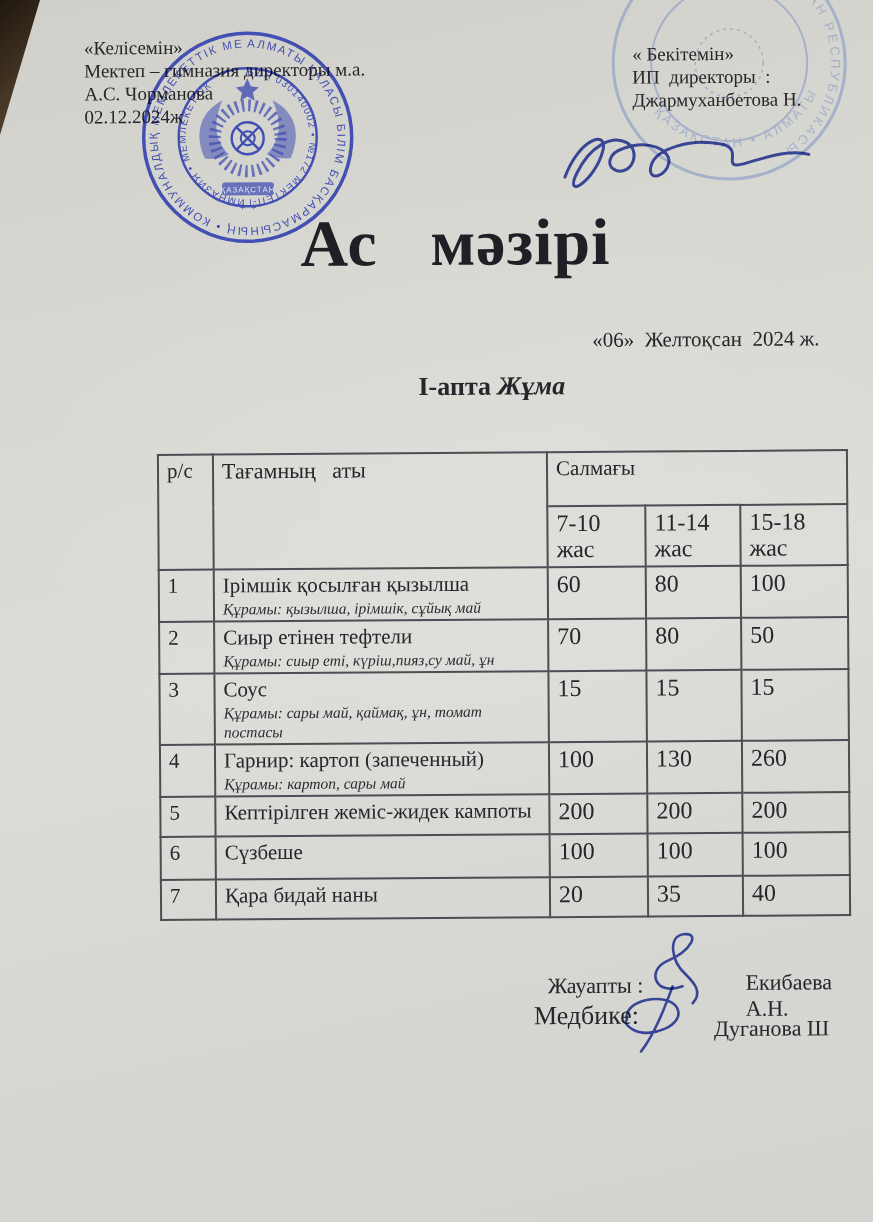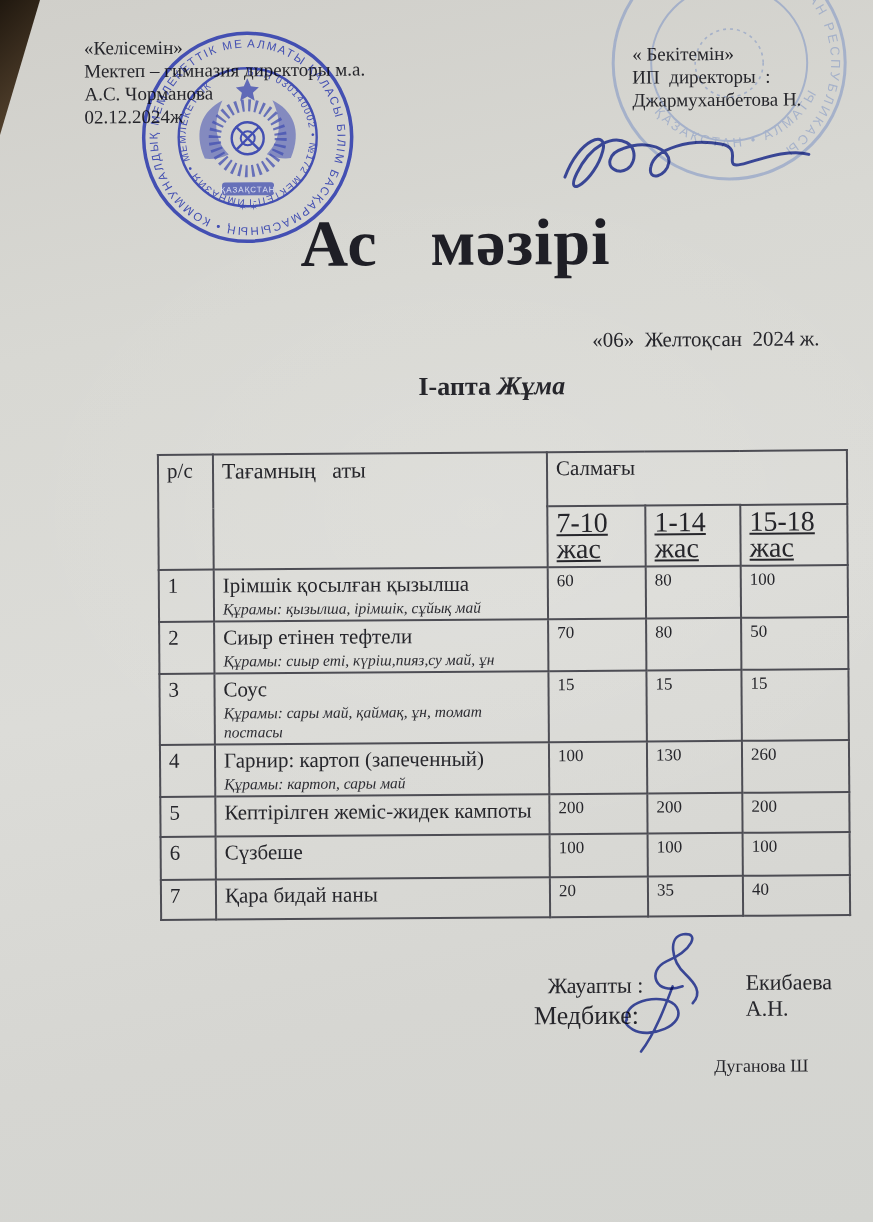--- a/index.html
+++ b/index.html
@@ -29,38 +29,38 @@
   .week-line .day{font-style:italic;text-align:center;}
   
   .menu-table-wrap{position:absolute;left:158px;top:452px;}
   table.menu{border-collapse:collapse;table-layout:fixed;width:689px;}
   table.menu td,table.menu th{
     border:2px solid #4d4d54;vertical-align:top;padding:3px 6px 2px 8px;
     font-weight:normal;text-align:left;
   }
   th.h{font-weight:bold;text-align:center;font-size:21px;padding-top:8px;}
   th.h-name{font-size:22px;}
-  th.age{font-weight:bold;text-align:center;font-size:28px;line-height:26px;padding-top:10px;text-decoration:underline;}
+  th.age{font-weight:bold;text-align:center;font-size:24px;line-height:26px;padding-top:10px;}
   td.num{font-weight:bold;text-align:center;font-size:21px;padding-top:6px;}
   td.name{font-size:21px;}
   .dish{font-size:21px;line-height:25px;}
   .ingr{font-style:italic;font-size:15.5px;line-height:19px;color:#2c2c32;margin-top:1px;}
-  td.w{font-size:17px;padding-top:5px;}
+  td.w{font-size:24px;padding-top:5px;}
   
   .stamp-left{position:absolute;left:140px;top:25px;mix-blend-mode:multiply;opacity:.88;}
   .stamp-right{position:absolute;left:603px;top:-65px;mix-blend-mode:multiply;opacity:.55;}
   .ink{position:absolute;mix-blend-mode:multiply;}
   .sig-top{left:552px;top:112px;}
   .sig-resp{left:628px;top:928px;}
   .sig-nurse{left:610px;top:983px;}
   
   .f-resp-label{position:absolute;left:545px;top:974px;font-size:22px;}
   .f-resp-name{position:absolute;left:716px;top:972px;font-size:22px;margin-left:27px;}
   .f-nurse-label{position:absolute;left:531px;top:1002px;font-size:26px;}
-  .f-nurse-name{position:absolute;left:711px;top:1058px;font-size:18px;}
+  .f-nurse-name{position:absolute;left:711px;top:1018px;font-size:22px;}
 </style>
 </head>
 <body>
 
 <div class="photo">
   <div class="sheet">
 
     <div class="tl-block">
       <div>«Келісемін»</div>
       <div>Мектеп – гимназия директоры м.а.</div>
@@ -144,21 +144,21 @@
           <th class="h" rowspan="2">р/с</th>
           <th class="h h-name pre" rowspan="2">Тағамның   аты</th>
           <th class="h" colspan="3">Салмағы</th>
         </tr>
         <tr style="height:61px">
           <th class="age">
                 <div>7-10</div>
                 <div>жас</div>
               </th>
           <th class="age">
-                <div>1-14</div>
+                <div>11-14</div>
                 <div>жас</div>
               </th>
           <th class="age">
                 <div>15-18</div>
                 <div>жас</div>
               </th>
         </tr>
 
         <tr style="height:48px">
           <td class="num">1</td>

